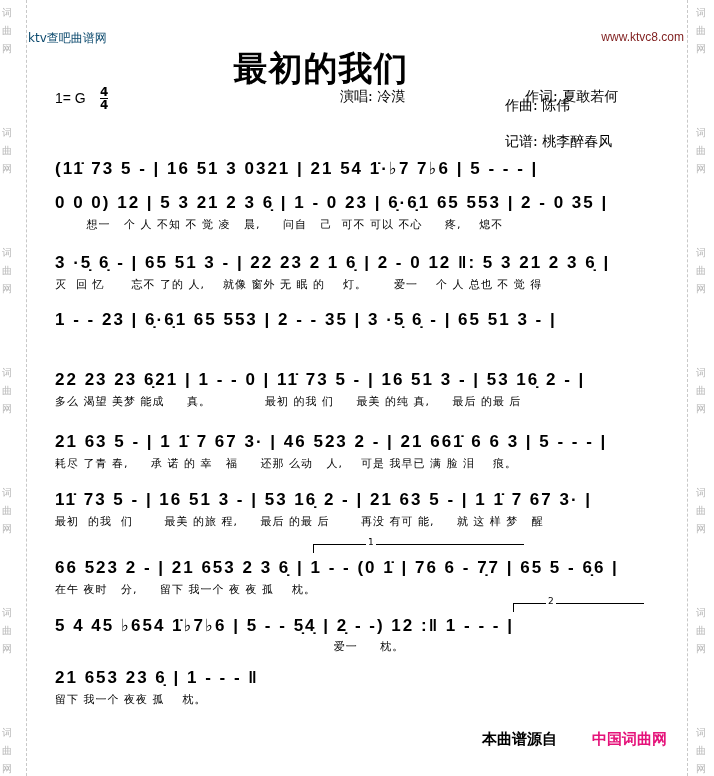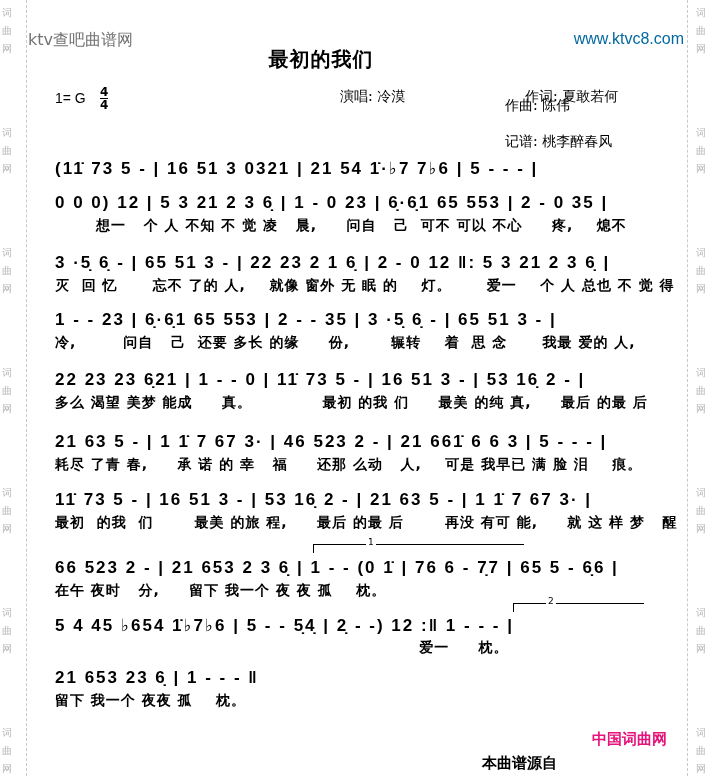--- a/index.html
+++ b/index.html
@@ -3,31 +3,31 @@
 <meta charset="utf-8">
 <style>
   html,body{margin:0;padding:0;}
   body{width:714px;height:776px;background:#fff;position:relative;overflow:hidden;font-family:"DejaVu Sans","Liberation Sans",sans-serif;color:#000;}
   .side{position:absolute;top:0;height:776px;width:14px;border-right:1px dashed #c8c8c8;}
   .side.left{left:12px;}
   .side.right{right:12px;border-right:none;border-left:1px dashed #c8c8c8;}
   .wm{position:absolute;font-size:10px;color:#b8b8b8;line-height:18px;width:14px;text-align:center;}
   .side.left .wm{left:-12px;}
   .side.right .wm{left:6px;}
-  .brand-left{position:absolute;left:28px;top:30px;font-size:16px;color:#737373;}
-  .brand-right{position:absolute;right:30px;top:30px;font-size:16px;color:#0369a1;font-family:"Liberation Sans",sans-serif;}
-  .title{position:absolute;left:0;width:642px;top:46px;text-align:center;font-size:20px;font-weight:bold;font-family:"DejaVu Serif","Liberation Serif",serif;letter-spacing:1px;}
+  .brand-left{position:absolute;left:28px;top:30px;font-size:12px;color:#0c4a6e;}
+  .brand-right{position:absolute;right:30px;top:30px;font-size:12px;color:#7f1d1d;font-family:"Liberation Sans",sans-serif;}
+  .title{position:absolute;left:0;width:642px;top:46px;text-align:center;font-size:34px;font-weight:bold;font-family:"DejaVu Serif","Liberation Serif",serif;letter-spacing:1px;}
   .key{position:absolute;left:55px;top:90px;font-size:14px;font-family:"Liberation Sans",sans-serif;}
   .ts{position:absolute;left:100px;top:86px;font-size:12px;font-weight:bold;text-align:center;line-height:12px;}
   .ts .top{border-bottom:1px solid #000;}
   .meta{position:absolute;font-size:14px;font-family:"DejaVu Serif",serif;}
   .row{position:absolute;left:55px;width:600px;height:44px;text-align:right;}
   .notes{position:absolute;left:0;top:0;white-space:pre;font-family:"Liberation Sans","DejaVu Sans",sans-serif;font-weight:bold;font-size:17px;letter-spacing:2px;}
-  .lyr{position:absolute;left:0;top:24px;white-space:pre;font-size:14px;letter-spacing:1px;font-weight:bold;}
-  .footer-a{position:absolute;left:482px;top:730px;font-size:15px;font-weight:bold;margin-top:24px;}
+  .lyr{position:absolute;left:0;top:24px;white-space:pre;font-size:11px;letter-spacing:1px;}
+  .footer-a{position:absolute;left:482px;top:730px;font-size:15px;font-weight:bold;}
   .footer-b{position:absolute;left:592px;top:730px;font-size:15px;font-weight:bold;color:#e5137a;}
   .volta{position:absolute;border-top:1px solid #000;border-left:1px solid #000;height:8px;font-size:9px;}
   .volta span{position:absolute;top:-8px;background:#fff;padding:0 2px;}
 </style>
 </head>
 <body>
 
 <div class="side left">
   <div class="wm" style="top:4px">词<br>曲<br>网</div>
   <div class="wm" style="top:124px">词<br>曲<br>网</div>
@@ -69,21 +69,20 @@
 <div class="row" style="top:193px">
   <div class="notes">0 0 0) 12 | 5 3 21 2 3 6̣ | 1 - 0 23 | 6̣·6̣1 65 553 | 2 - 0 35 |</div>
   <div class="lyr">       想一   个 人 不知 不 觉 凌   晨,     问自   己  可不 可以 不心     疼,    熄不</div>
 </div>
 <div class="row" style="top:253px">
   <div class="notes">3 ·5̣ 6̣ - | 65 51 3 - | 22 23 2 1 6̣ | 2 - 0 12 ‖: 5 3 21 2 3 6̣ |</div>
   <div class="lyr">灭  回 忆      忘不 了的 人,    就像 窗外 无 眠 的    灯。      爱一    个 人 总也 不 觉 得</div>
 </div>
 <div class="row" style="top:310px">
   <div class="notes">1 - - 23 | 6̣·6̣1 65 553 | 2 - - 35 | 3 ·5̣ 6̣ - | 65 51 3 - |</div>
-  <div class="lyr">冷,        问自   己  还要 多长 的缘     份,       辗转    着  思 念      我最 爱的 人,</div>
 </div>
 <div class="row" style="top:370px">
   <div class="notes">22 23 23 6̣21 | 1 - - 0 | 11̇ 73 5 - | 16 51 3 - | 53 16̣ 2 - |</div>
   <div class="lyr">多么 渴望 美梦 能成     真。            最初 的我 们     最美 的纯 真,     最后 的最 后</div>
 </div>
 <div class="row" style="top:432px">
   <div class="notes">21 63 5 - | 1 1̇ 7 67 3· | 46 523 2 - | 21 661̇ 6 6 3 | 5 - - - |</div>
   <div class="lyr">耗尽 了青 春,     承 诺 的 幸   福     还那 么动   人,    可是 我早已 满 脸 泪    痕。</div>
 </div>
 <div class="row" style="top:490px">

